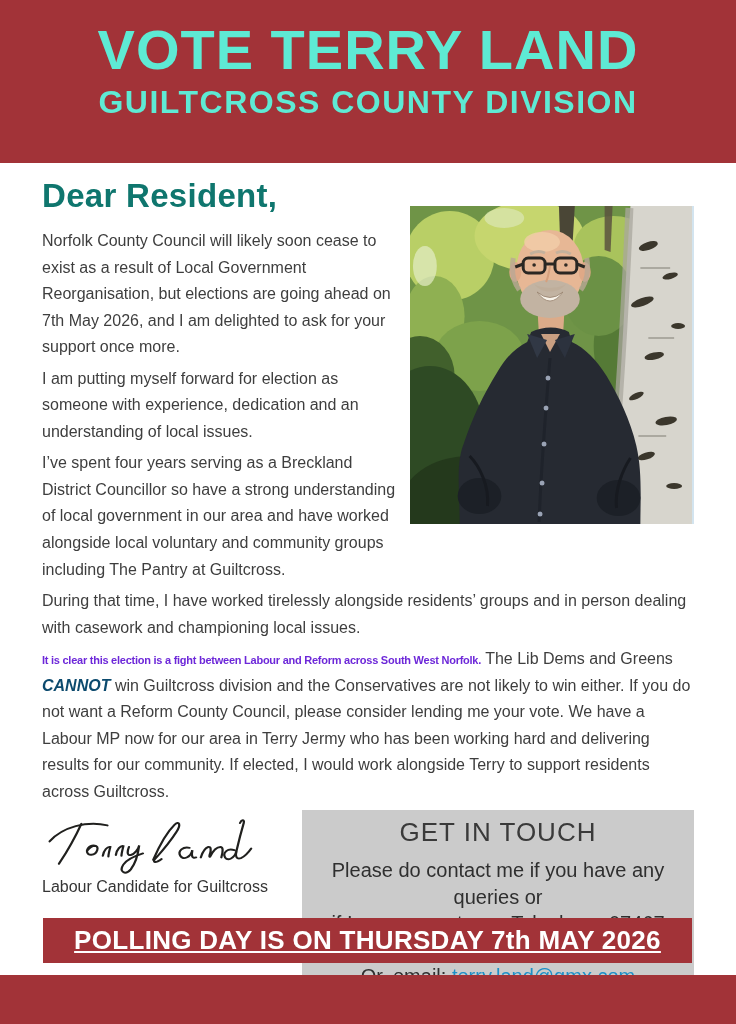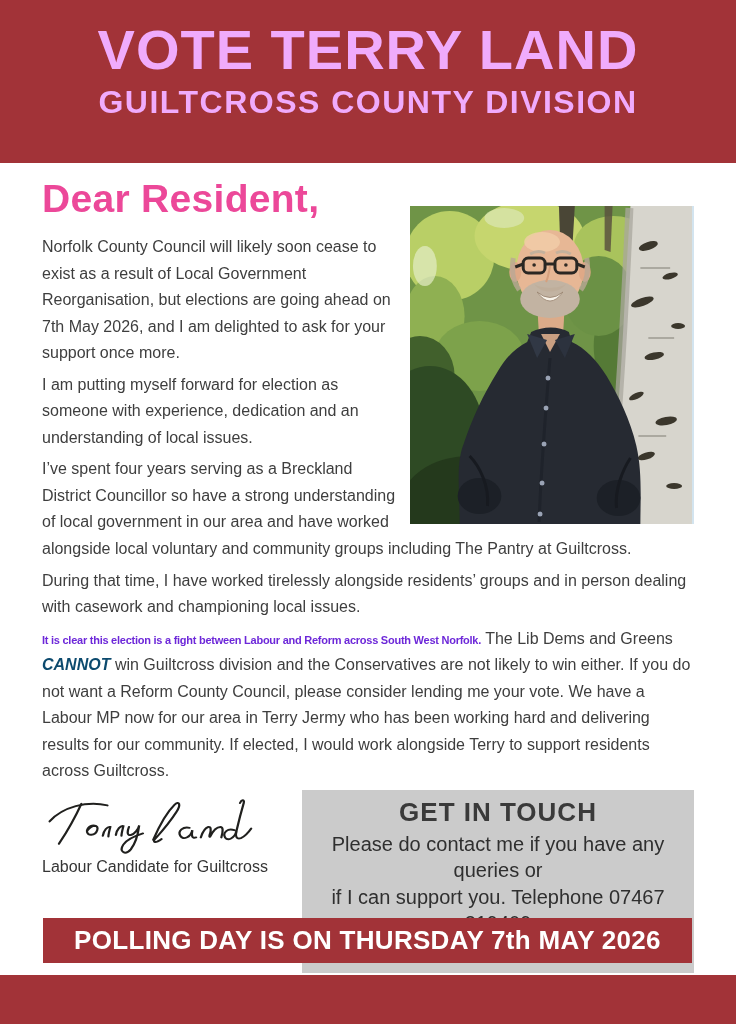--- a/index.html
+++ b/index.html
@@ -10,69 +10,69 @@
   }
   *{box-sizing:border-box;}
   html,body{margin:0;padding:0;}
   body{background:#888;font-family:"Liberation Sans","DejaVu Sans",sans-serif;}
   .page{
     position:relative;width:736px;height:1024px;margin:0 auto;
     background:#ffffff;overflow:hidden;
   }
   
   .masthead{
-    height:163px;background:var(--accent-red);color:#f0abfc;
+    height:163px;background:var(--accent-red);color:#5eead4;
     text-align:center;padding-top:20px;
   }
   .masthead-title{
     font-size:56px;font-weight:800;letter-spacing:1px;line-height:1.08;
   }
   .masthead-subtitle{
     font-size:32px;font-weight:700;letter-spacing:1.5px;margin-top:4px;
   }
   
   .content{padding:0 40px 0 42px;}
   .photo{
     float:right;width:284px;height:318px;
     margin:29px 2px 12px 12px;padding:0;
     border-right:2px solid #d3e4ef;
   }
   .photo svg{display:block;width:100%;height:100%;}
   h1.salutation{
-    font-size:39px;font-weight:700;color:#ec4899;
+    font-size:33px;font-weight:700;color:#0f766e;
     letter-spacing:.3px;margin:14px 0 13px;
   }
   p.para{
     font-size:16px;line-height:1.66;color:var(--body-text);
     margin:0 0 5px;
   }
   p.para-emphasis strong.lead{font-size:11px;letter-spacing:-0.25px;color:#6d28d9;}
   p.para-emphasis strong.cannot{color:#0c4a6e;font-style:italic;}
   p.closing{margin:10px 0 4px;}
   
   .sign-row{display:flex;align-items:flex-start;margin-top:2px;}
   .sign-col{flex:1;padding-top:1px;}
   .signature{width:224px;height:64px;margin-left:2px;display:block;}
   .sign-role{font-size:16px;color:#353535;margin-top:3px;}
   .contact-box{
     width:392px;margin-right:2px;background:var(--box-gray);
     text-align:center;padding:7px 10px 10px;
   }
   .contact-title{
-    font-size:26px;font-weight:700;color:#3a3a3a;letter-spacing:1px;
-    margin-bottom:3px;
+    font-size:26px;font-weight:400;color:#3a3a3a;letter-spacing:1px;
+    margin-bottom:9px;
   }
   .contact-line{font-size:20px;line-height:1.32;color:#2f2f2f;}
   .email{color:var(--link-blue);text-decoration:none;cursor:pointer;}
   
   .polling-banner{
     position:absolute;left:43px;right:44px;top:918px;height:45px;
     background:var(--accent-red);color:#fff;
     display:flex;align-items:center;justify-content:center;
-    font-size:26px;font-weight:800;letter-spacing:.3px;
+    font-size:26px;font-weight:800;letter-spacing:.3px;text-decoration:underline;
   }
   .bottom-strip{
     position:absolute;left:0;right:0;bottom:0;height:49px;
     background:var(--accent-red);
   }
 </style>
 </head>
 <body>
 
 <div class="page">

